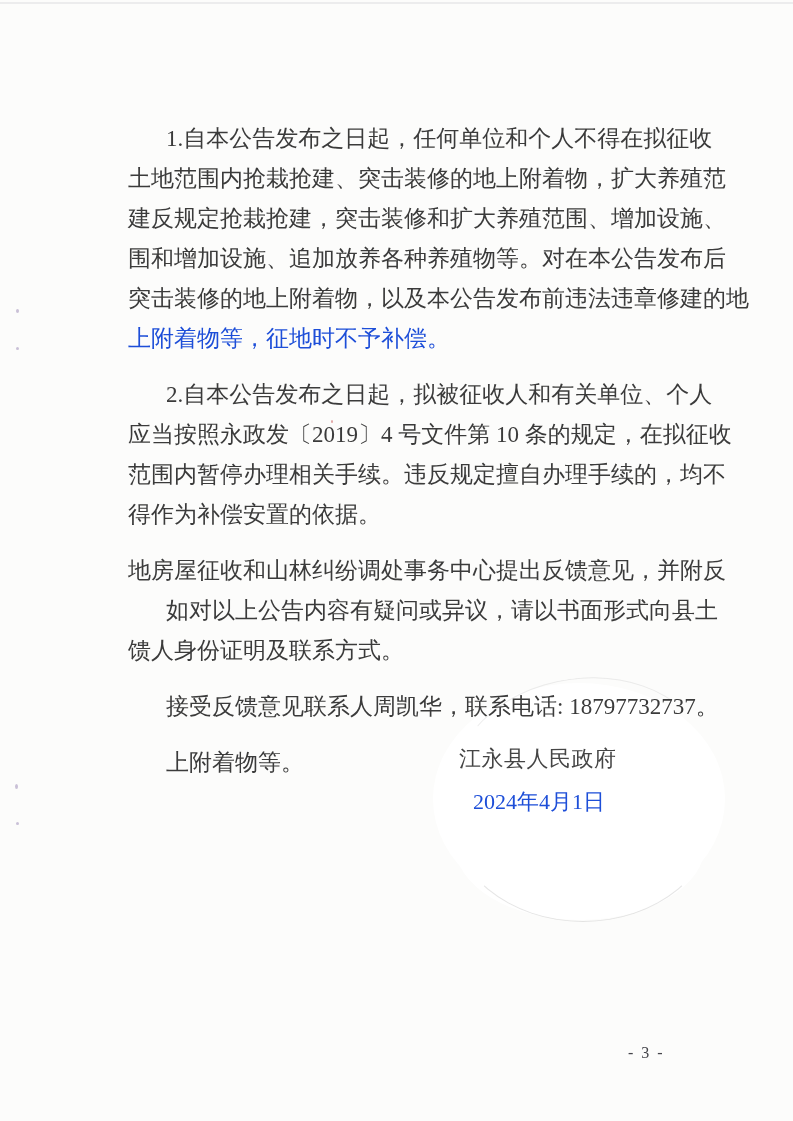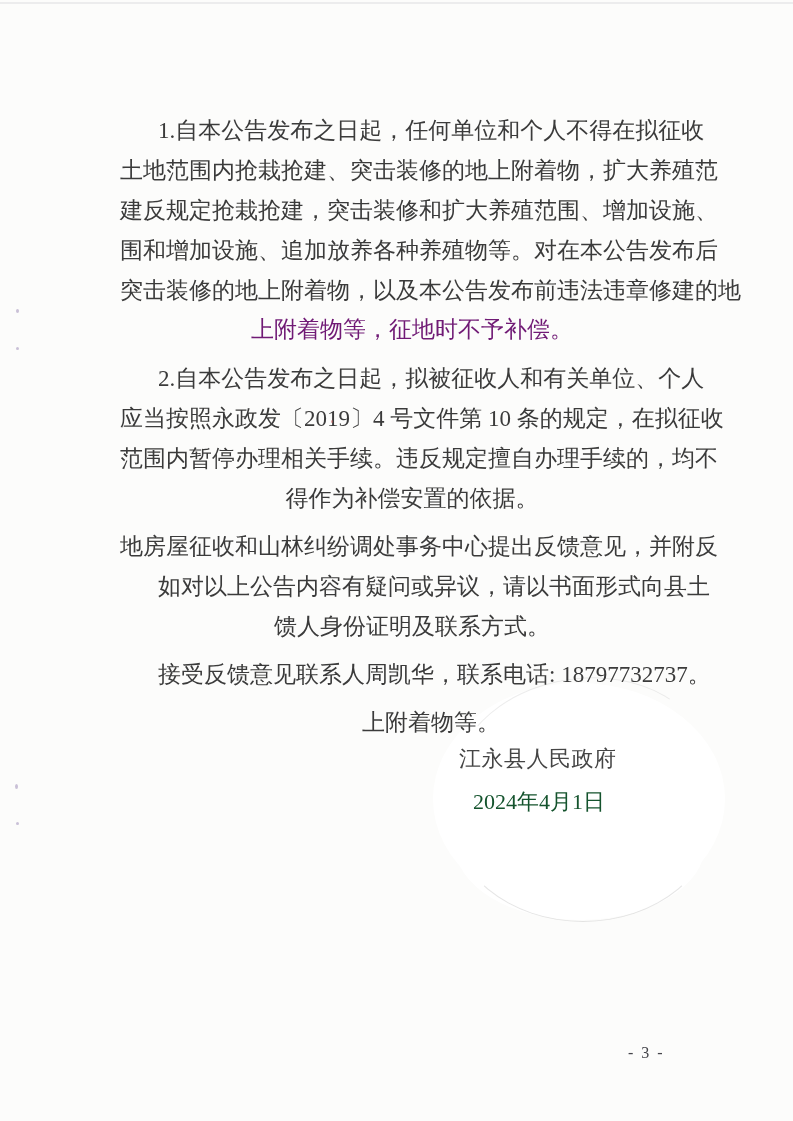--- a/index.html
+++ b/index.html
@@ -69,50 +69,50 @@
     transform: rotate(-8deg);
   }
   .doc-body {
     position: absolute;
     left: 112px;
     top: 103px;
     width: 600px;
     font-size: 23px;
     color: #3b3b3b;
   }
-  .paragraph { margin: 8px; text-align: center; }
+  .paragraph { margin: 16px; }
   .p2 { margin-top: 6px; }
   .p3 { margin-top: 2px; }
   .line {
     height: 40px;
     line-height: 40px;
     white-space: nowrap;
   }
   .indent { padding-left: 38px; }
-  .blue-line { color: #701a75; font-family: Liberation Mono, monospace; }
+  .blue-line { color: #1d4ed8; }
   .signature {
     position: absolute;
     left: 459px;
     top: 744px;
     height: 30px;
     line-height: 30px;
     font-size: 22px;
     color: #454545;
     letter-spacing: 0.5px;
     white-space: nowrap;
     font-family: Liberation Serif, serif;
   }
   .sig-date {
     position: absolute;
     left: 473px;
     top: 787px;
     height: 30px;
     line-height: 30px;
     font-size: 22px;
-    color: #14532d;
+    color: #1d4ed8;
     white-space: nowrap;
   }
   .page-number {
     position: absolute;
     left: 628px;
     top: 1044px;
     font-size: 16px;
     letter-spacing: 2px;
     color: #45454b;
     white-space: nowrap;

